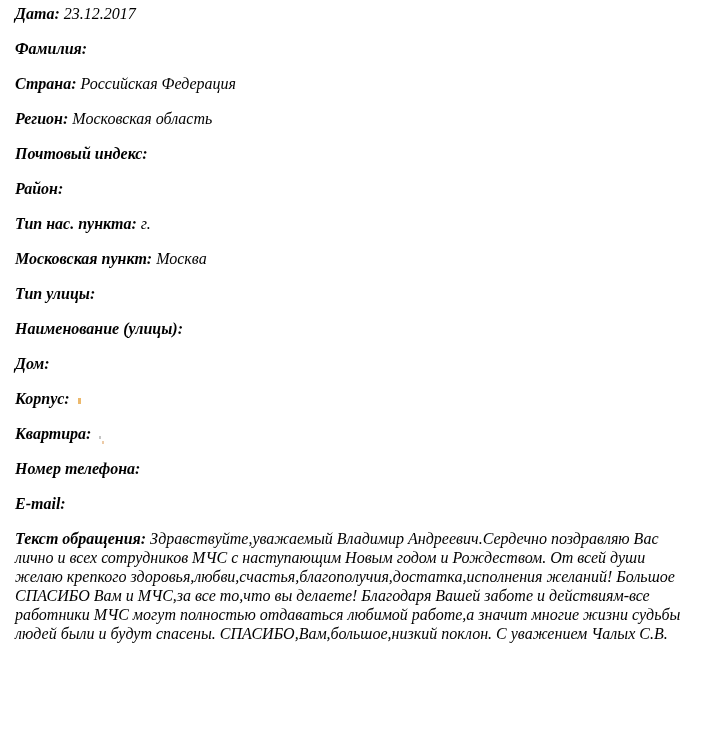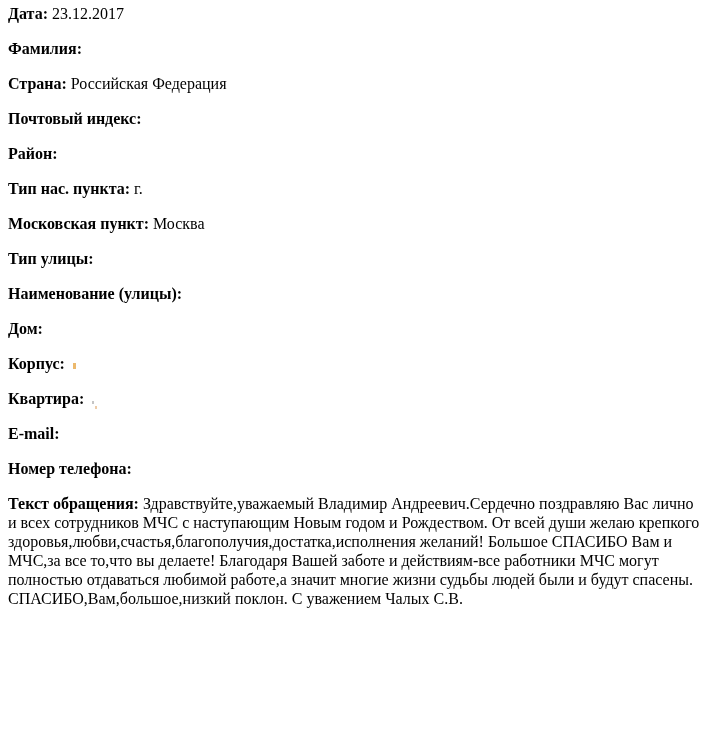--- a/index.html
+++ b/index.html
@@ -12,22 +12,23 @@
     width: 709px;
     height: 738px;
     overflow: hidden;
     font-family: "Liberation Serif", "DejaVu Serif", serif;
     font-size: 16px;
   }
   .doc {
     padding: 2px 8px 0 8px;
   }
   .doc p {
-    margin: 16px 0;
+    margin: 16px 7px;
     line-height: 19px;
+    font-style: italic;
   }
   .doc p:first-child {
     margin-top: 2px;
   }
   .doc b {
     font-weight: bold;
   }
   .speck {
     display: inline-block;
     width: 3px;
@@ -48,39 +49,40 @@
 <div class="doc">
 
   <p><b>Дата:</b> <span>23.12.2017</span></p>
 
   <p><b>Фамилия:</b> <span></span></p>
 
 
 
   <p><b>Страна:</b> <span>Российская Федерация</span></p>
 
+  <p><b>Регион:</b> <span>Московская область</span></p>
 
   <p><b>Почтовый индекс:</b> <span></span></p>
 
   <p><b>Район:</b> <span></span></p>
 
   <p><b>Тип нас. пункта:</b> <span>г.</span></p>
 
   <p><b>Московская пункт:</b> <span>Москва</span></p>
 
   <p><b>Тип улицы:</b> <span></span></p>
 
   <p><b>Наименование (улицы):</b> <span></span></p>
 
   <p><b>Дом:</b> <span></span></p>
 
   <p><b>Корпус:</b> <span></span><span class="speck speck-building"></span></p>
 
   <p><b>Квартира:</b> <span></span><span class="speck speck-apartment"></span></p>
 
+  <p><b>Номер телефона:</b> <span></span></p>
+
   <p><b>E-mail:</b> <span></span></p>
-
-  <p><b>Номер телефона:</b> <span></span></p>
 
 
   <p><b>Текст обращения:</b> <span>Здравствуйте,уважаемый Владимир Андреевич.Сердечно поздравляю Вас лично и всех сотрудников МЧС с наступающим Новым годом и Рождеством. От всей души желаю крепкого здоровья,любви,счастья,благополучия,достатка,исполнения желаний! Большое СПАСИБО Вам и МЧС,за все то,что вы делаете! Благодаря Вашей заботе и действиям-все работники МЧС могут полностью отдаваться любимой работе,а значит многие жизни судьбы людей были и будут спасены. СПАСИБО,Вам,большое,низкий поклон. С уважением Чалых С.В.</span></p>
 
 </div>
 
 </body></html>

